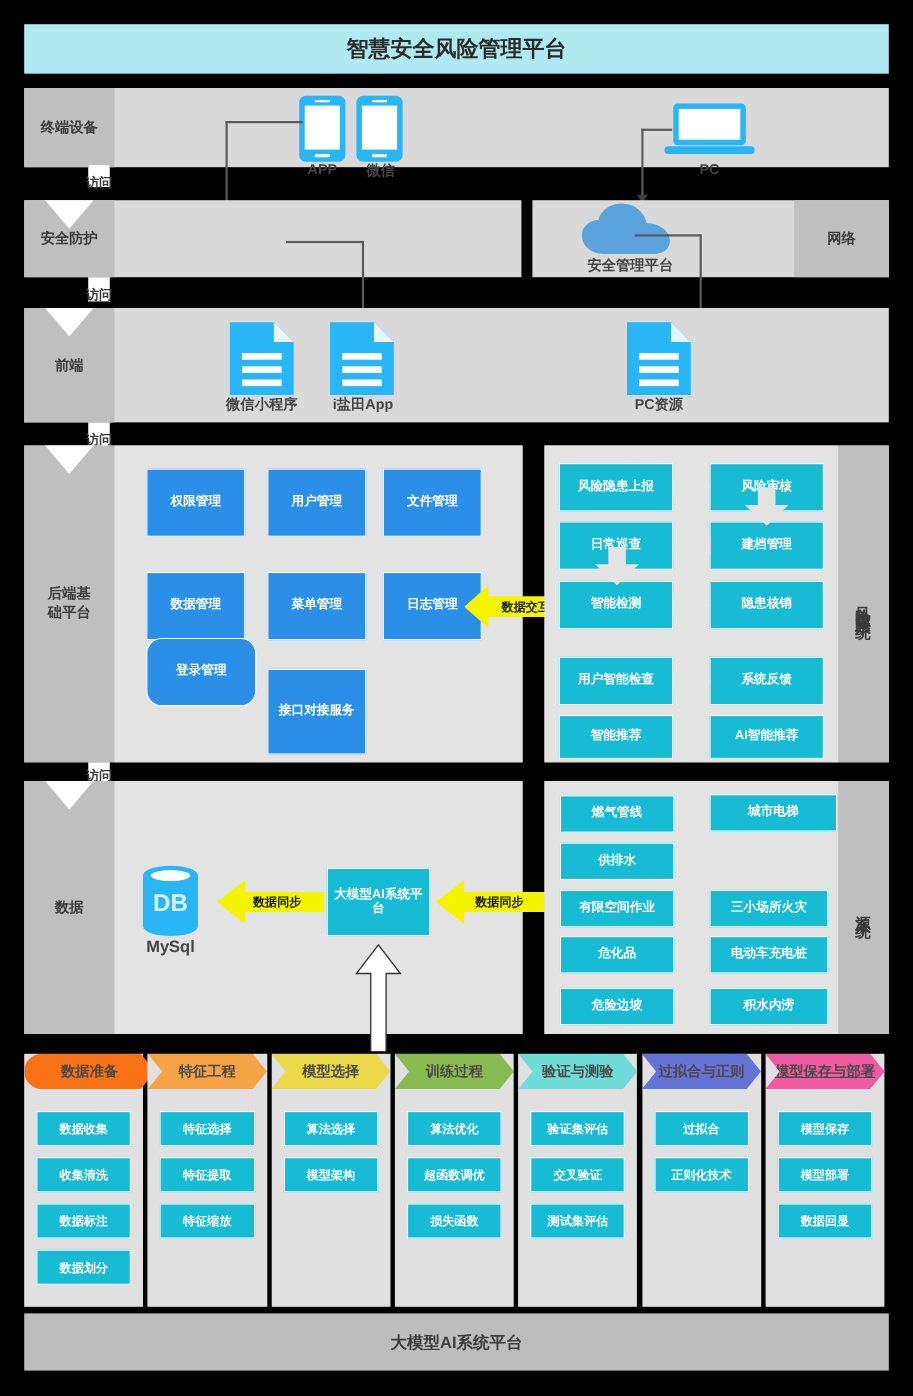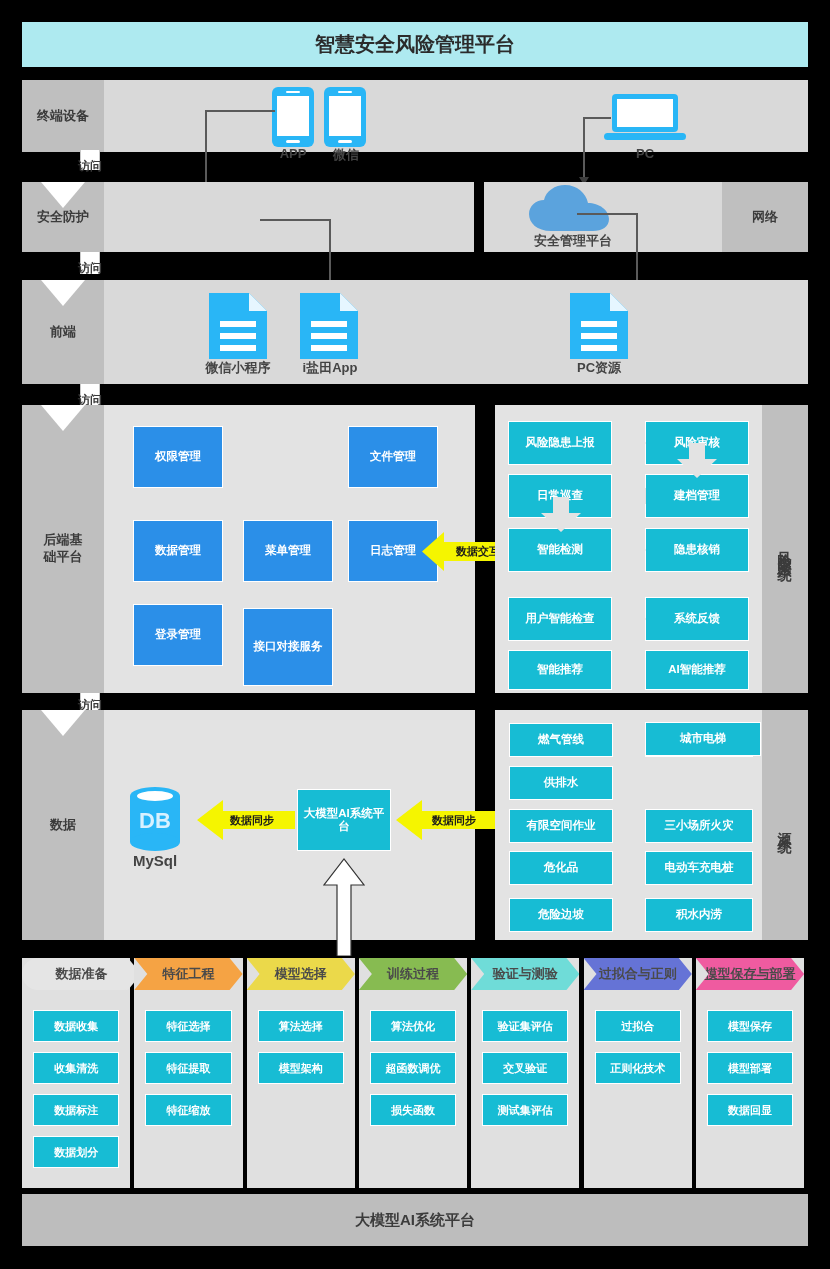--- a/index.html
+++ b/index.html
@@ -183,25 +183,26 @@
   <div class="panel-inner" style="left:104px;top:405px;width:371px;height:288px;"></div>
   <div class="lane-label" style="left:22px;top:405px;width:82px;height:288px;flex-direction:column;">
     <span>后端基</span>
     <span>础平台</span>
   </div>
   <div class="downarrow" style="left:63px;top:405px;width:0;height:0;">
     <div class="head" style="top:0;"></div>
   </div>
 
   <div class="box blue" style="left:133px;top:426px;width:90px;height:62px;">权限管理</div>
+  <div class="box blue" style="left:243px;top:426px;width:90px;height:62px;">用户管理</div>
   <div class="box blue" style="left:348px;top:426px;width:90px;height:62px;">文件管理</div>
   <div class="box blue" style="left:133px;top:520px;width:90px;height:62px;">数据管理</div>
   <div class="box blue" style="left:243px;top:520px;width:90px;height:62px;">菜单管理</div>
   <div class="box blue" style="left:348px;top:520px;width:90px;height:62px;">日志管理</div>
-  <div class="box blue" style="left:133px;top:604px;width:90px;height:62px;">登录管理</div>
+  <div class="box blue" style="left:133px;top:580px;width:100px;height:62px;border-radius:14px;">登录管理</div>
   <div class="box blue" style="left:243px;top:608px;width:90px;height:78px;">接口对接服务</div>
 
   <div style="position:absolute;left:422px;top:529px;">
     <svg width="112" height="45" viewBox="0 0 112 45">
       <path d="M0 22.5 L22 3 L22 13 L90 13 L90 3 L112 22.5 L90 42 L90 32 L22 32 L22 42 Z" fill="#f5f500"></path>
     </svg>
   </div>
   <div class="yellow-arrow" style="left:432px;top:541px;width:92px;height:20px;">数据交互</div>
 
   <div class="panel" style="left:495px;top:405px;width:313px;height:288px;"></div>
@@ -307,21 +308,21 @@
   <div class="box teal" style="left:509px;top:898px;width:104px;height:34px;">危险边坡</div>
 
   <div class="box teal" style="left:645px;top:723px;width:108px;height:34px;">餐饮场所燃气</div>
   <div class="box teal" style="left:645px;top:722px;width:116px;height:34px;">城市电梯</div>
   <div class="box teal" style="left:645px;top:809px;width:108px;height:34px;">三小场所火灾</div>
   <div class="box teal" style="left:645px;top:851px;width:108px;height:34px;">电动车充电桩</div>
   <div class="box teal" style="left:645px;top:898px;width:108px;height:34px;">积水内涝</div>
 
   <div id="pipeline-root">
       <div class="stage-col" style="left: 22px; top: 958px; width: 108.3px; height: 230px;"></div>
-      <div class="stage-head first" style="left: 22px; top: 958px; width: 119px; background: #e5e5e5; border-radius: 16px;">数据准备</div>
+      <div class="stage-head first" style="left: 22px; top: 958px; width: 119px; background: #f97316; border-radius: 16px;">数据准备</div>
       <div class="stage-item" style="left: 33px; top: 1010px; width: 86.3px; height: 32px;">数据收集</div>
       <div class="stage-item" style="left: 33px; top: 1052px; width: 86.3px; height: 32px;">收集清洗</div>
       <div class="stage-item" style="left: 33px; top: 1094px; width: 86.3px; height: 32px;">数据标注</div>
       <div class="stage-item" style="left: 33px; top: 1136px; width: 86.3px; height: 32px;">数据划分</div>
       <div class="stage-col" style="left: 134.3px; top: 958px; width: 108.3px; height: 230px;"></div>
       <div class="stage-head" style="left: 134.3px; top: 958px; width: 108.3px; background: rgb(245, 163, 68);">特征工程</div>
       <div class="stage-item" style="left: 145.3px; top: 1010px; width: 86.3px; height: 32px;">特征选择</div>
       <div class="stage-item" style="left: 145.3px; top: 1052px; width: 86.3px; height: 32px;">特征提取</div>
       <div class="stage-item" style="left: 145.3px; top: 1094px; width: 86.3px; height: 32px;">特征缩放</div>
       <div class="stage-col" style="left: 246.6px; top: 958px; width: 108.3px; height: 230px;"></div>

